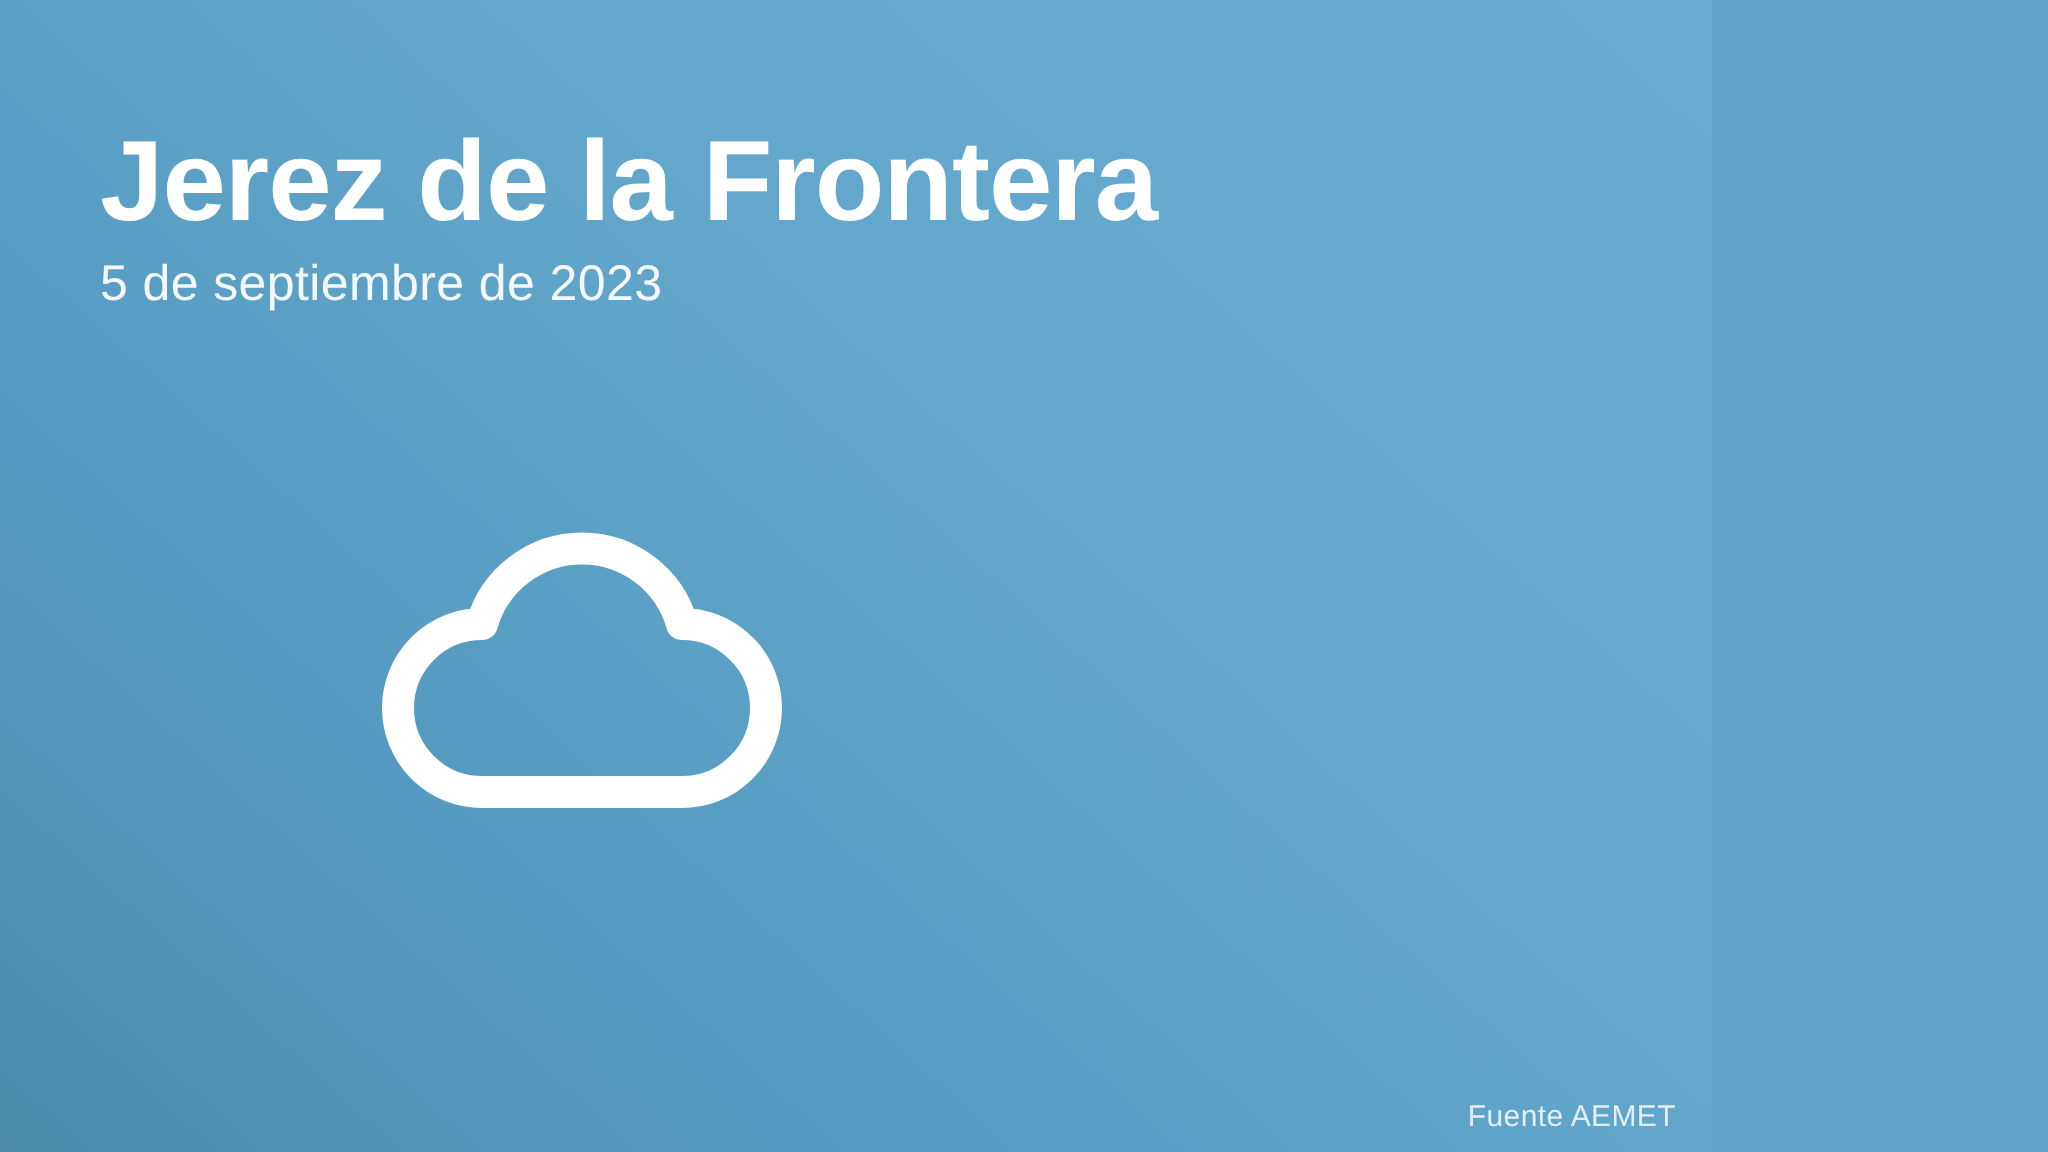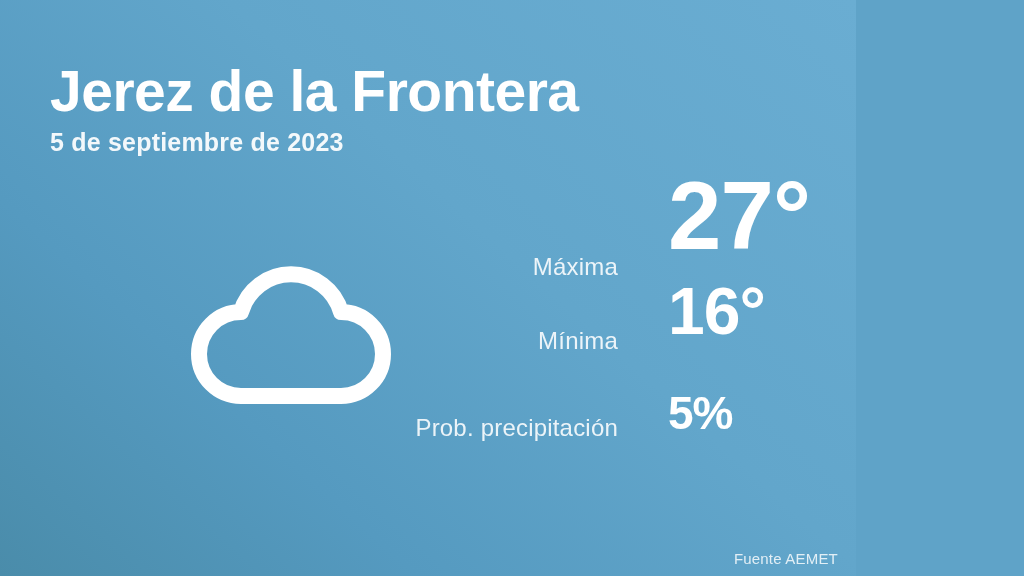--- a/index.html
+++ b/index.html
@@ -37,21 +37,21 @@
     font-weight: bold;
     color: #ffffff;
     letter-spacing: -0.5px;
     line-height: 1.04;
     white-space: nowrap;
   }
 
   .date-line {
     margin-top: 7px;
     font-size: 25px;
-    font-weight: bold;
+    font-weight: normal;
     color: rgba(255,255,255,0.93);
     letter-spacing: 0.2px;
     white-space: nowrap;
   }
 
   
   .icon-area {
     position: absolute;
     left: 175px;
     top: 252px;
@@ -134,34 +134,16 @@
   <div class="icon-area">
     <svg viewBox="0 0 220 160" xmlns="http://www.w3.org/2000/svg">
       <path d="M 66 144
                A 42 42 0 0 1 66 60
                A 52 52 0 0 1 166 60
                A 42 42 0 0 1 166 144
                Z" fill="none" stroke="#ffffff" stroke-width="16" stroke-linejoin="round" stroke-linecap="round"></path>
     </svg>
   </div>
 
-  <div class="metrics">
-
-    <div class="metric-row row-max">
-      <div class="metric-label">Máxima</div>
-      <div class="metric-value">27°</div>
-    </div>
-
-    <div class="metric-row row-min">
-      <div class="metric-label">Mínima</div>
-      <div class="metric-value">16°</div>
-    </div>
-
-    <div class="metric-row row-precip">
-      <div class="metric-label">Prob. precipitación</div>
-      <div class="metric-value">5%</div>
-    </div>
-
-  </div>
 
   <div class="source-note">Fuente AEMET</div>
 
 </div>
 
 </body></html>

